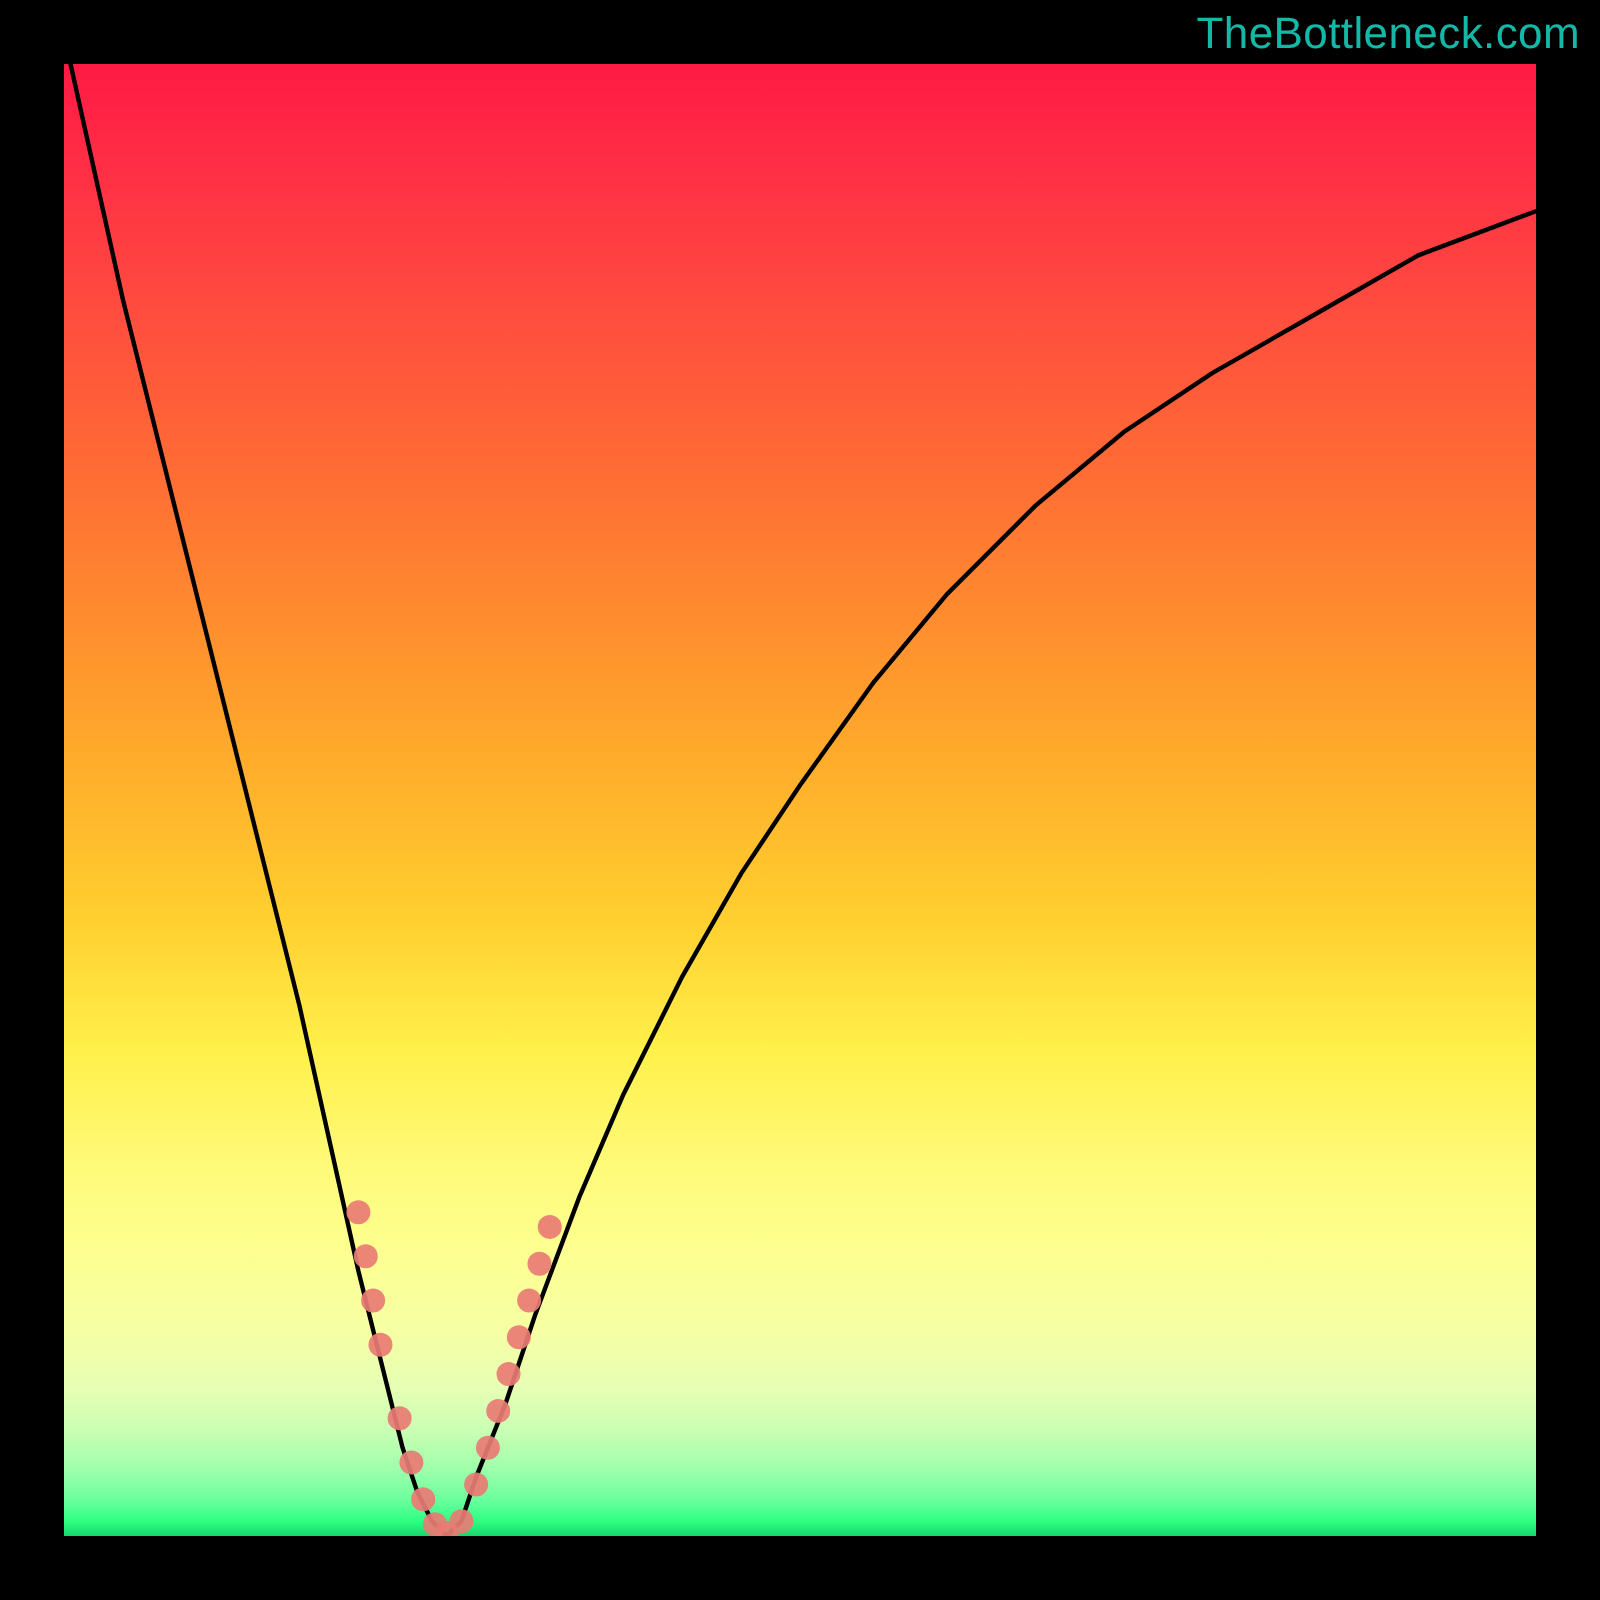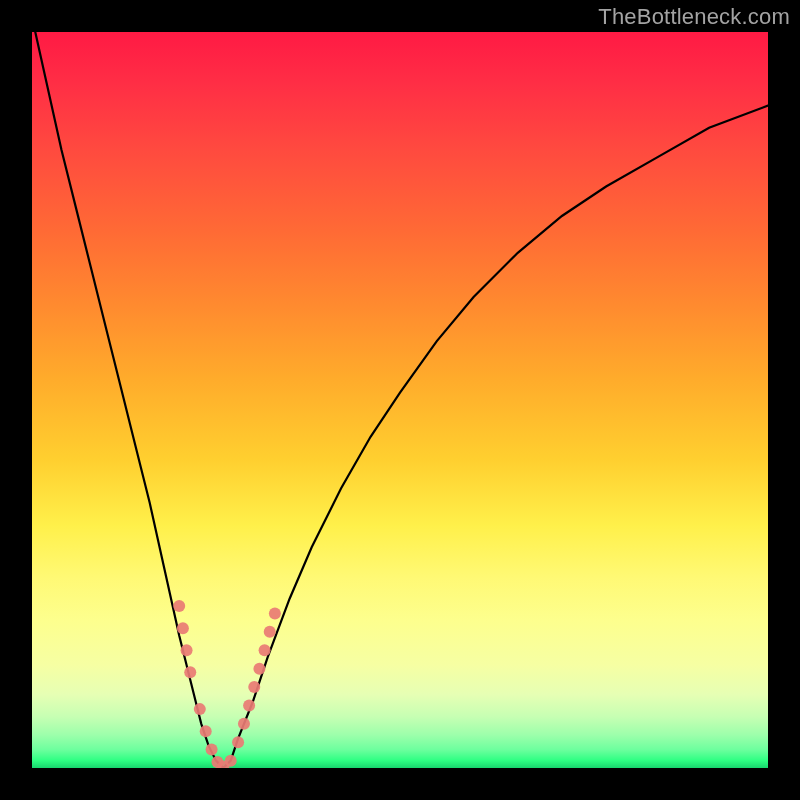--- a/index.html
+++ b/index.html
@@ -49,21 +49,21 @@
   .curve-svg {
     position: absolute;
     inset: 0;
     width: 100%;
     height: 100%;
   }
   .watermark {
     position: absolute;
     top: 4px;
     right: 10px;
-    color: #a3a3a3;
+    color: #14b8a6;
     font-size: 22px;
     font-weight: 500;
     letter-spacing: 0.2px;
     user-select: none;
   }
 </style>
 </head>
 <body>
 
 <div class="frame">

